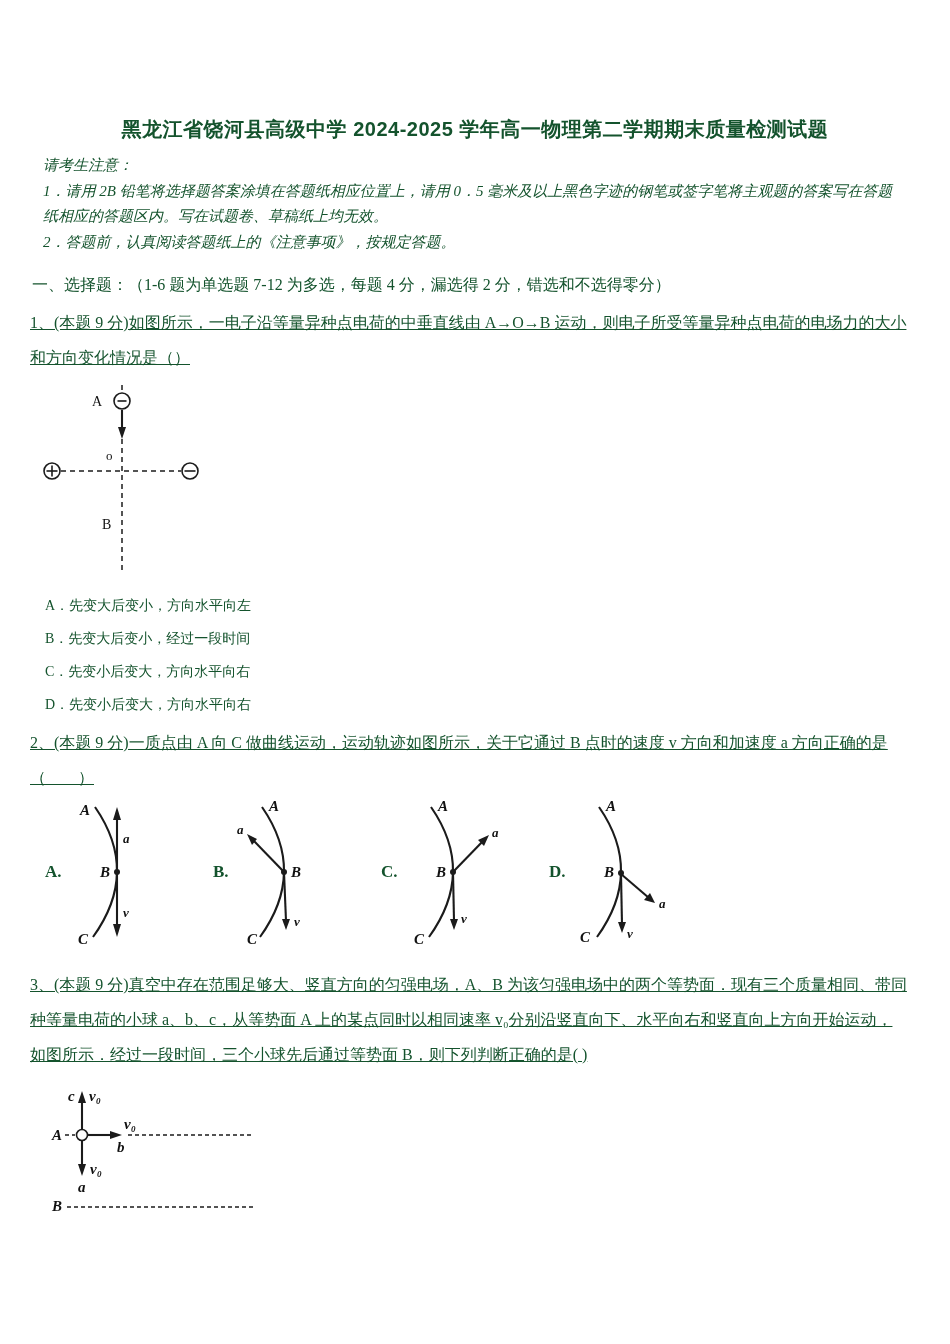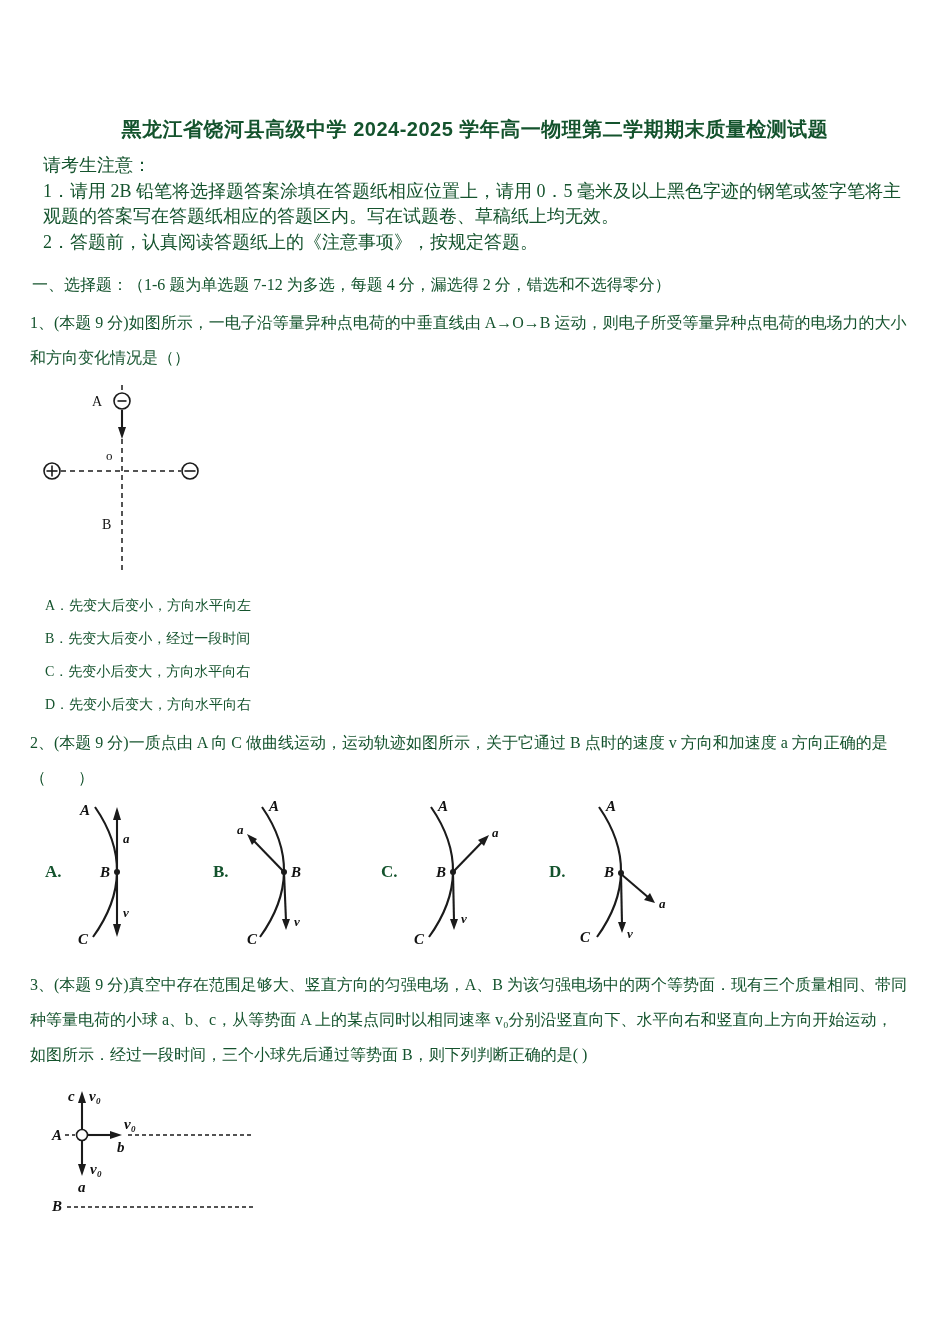--- a/index.html
+++ b/index.html
@@ -13,24 +13,24 @@
   }
   .title {
     margin:0;
     padding-top:116px;
     text-align:center;
     font-family:"Liberation Sans","DejaVu Sans",sans-serif;
     font-size:20px;
     font-weight:bold;
     letter-spacing:0.5px;
   }
-  .notice { margin:10px 0 16px 43px; width:862px; font-size:18px; line-height:25.5px; }
+  .notice { margin:10px 0 16px 43px; width:862px; font-size:15px; line-height:25.5px;font-style:italic; }
   .notice p { margin:0; }
   .sec { margin:18px 0 8px 32px; width:880px; font-size:16px; line-height:24px; }
-  .qtext { margin:0 0 0 30px; width:877px; font-size:16px; line-height:35px; }
+  .qtext { margin:0 0 0 30px; width:877px; font-size:16px; line-height:35px;text-decoration:underline; }
   .q1 { margin-top:5px; }
   .q2 { margin-top:4px; }
   .q3 { margin-top:20px; }
   .fig1 { display:block; margin:4px 0 0 34px; }
   .opts { margin:12px 0 0 45px; font-size:14px; }
   .opts p { margin:0; line-height:33px; }
   .figrow { display:flex; margin:2px 0 0 45px; gap:38px; }
   .figcell { display:flex; align-items:center; gap:6px; width:130px; }
   .optlabel { font-size:17px; font-weight:bold; }
   .fig3 { display:block; margin:12px 0 0 40px; }

